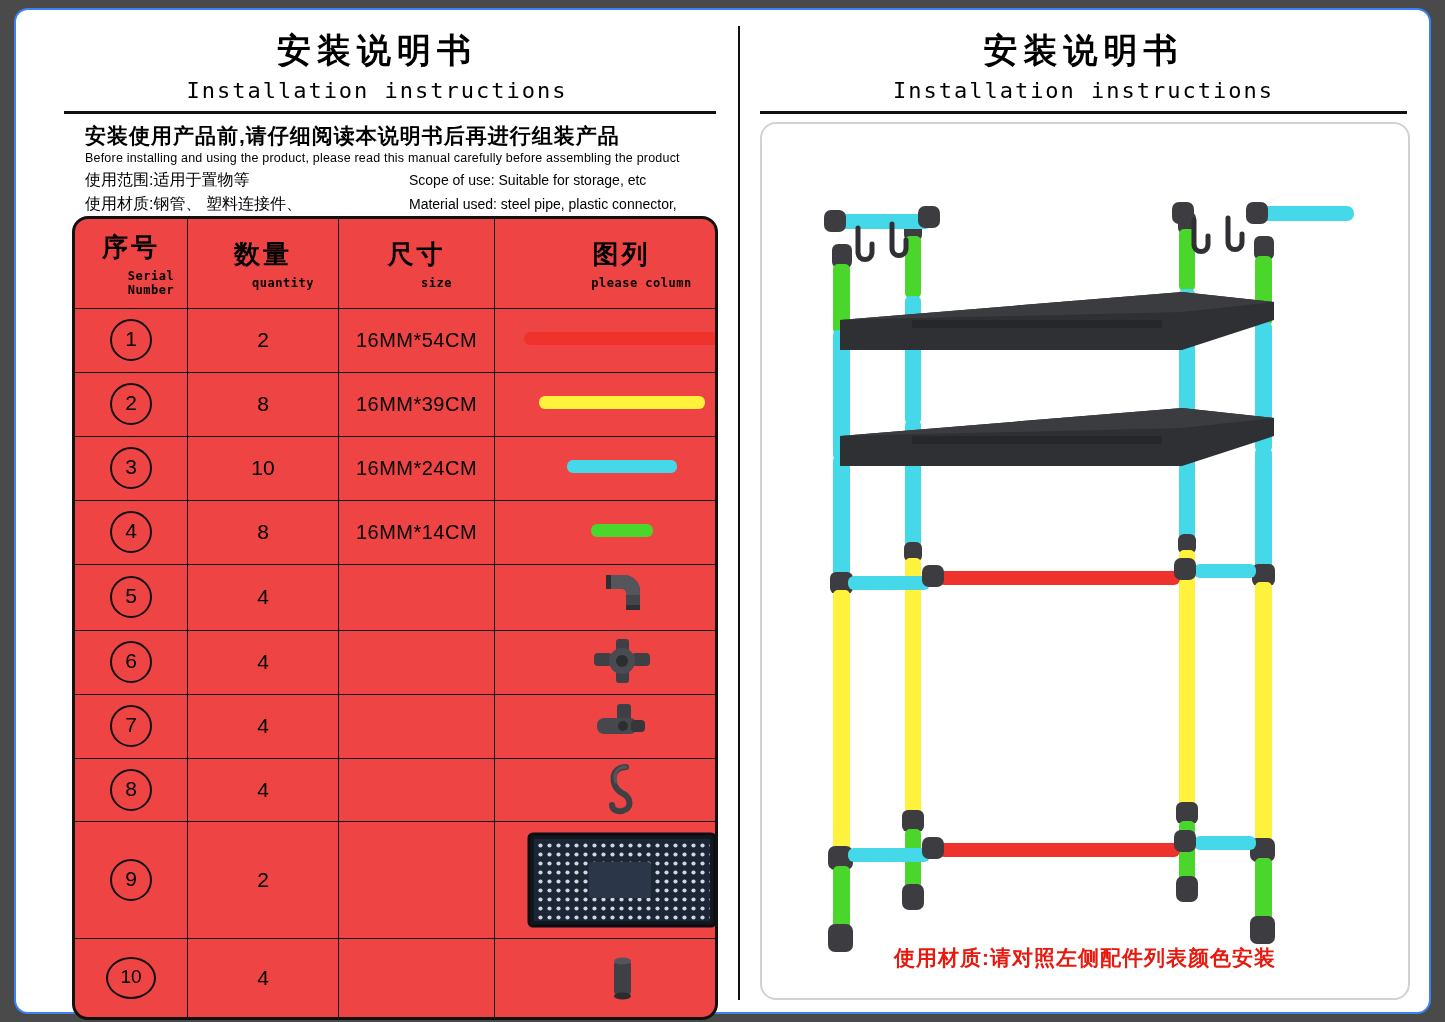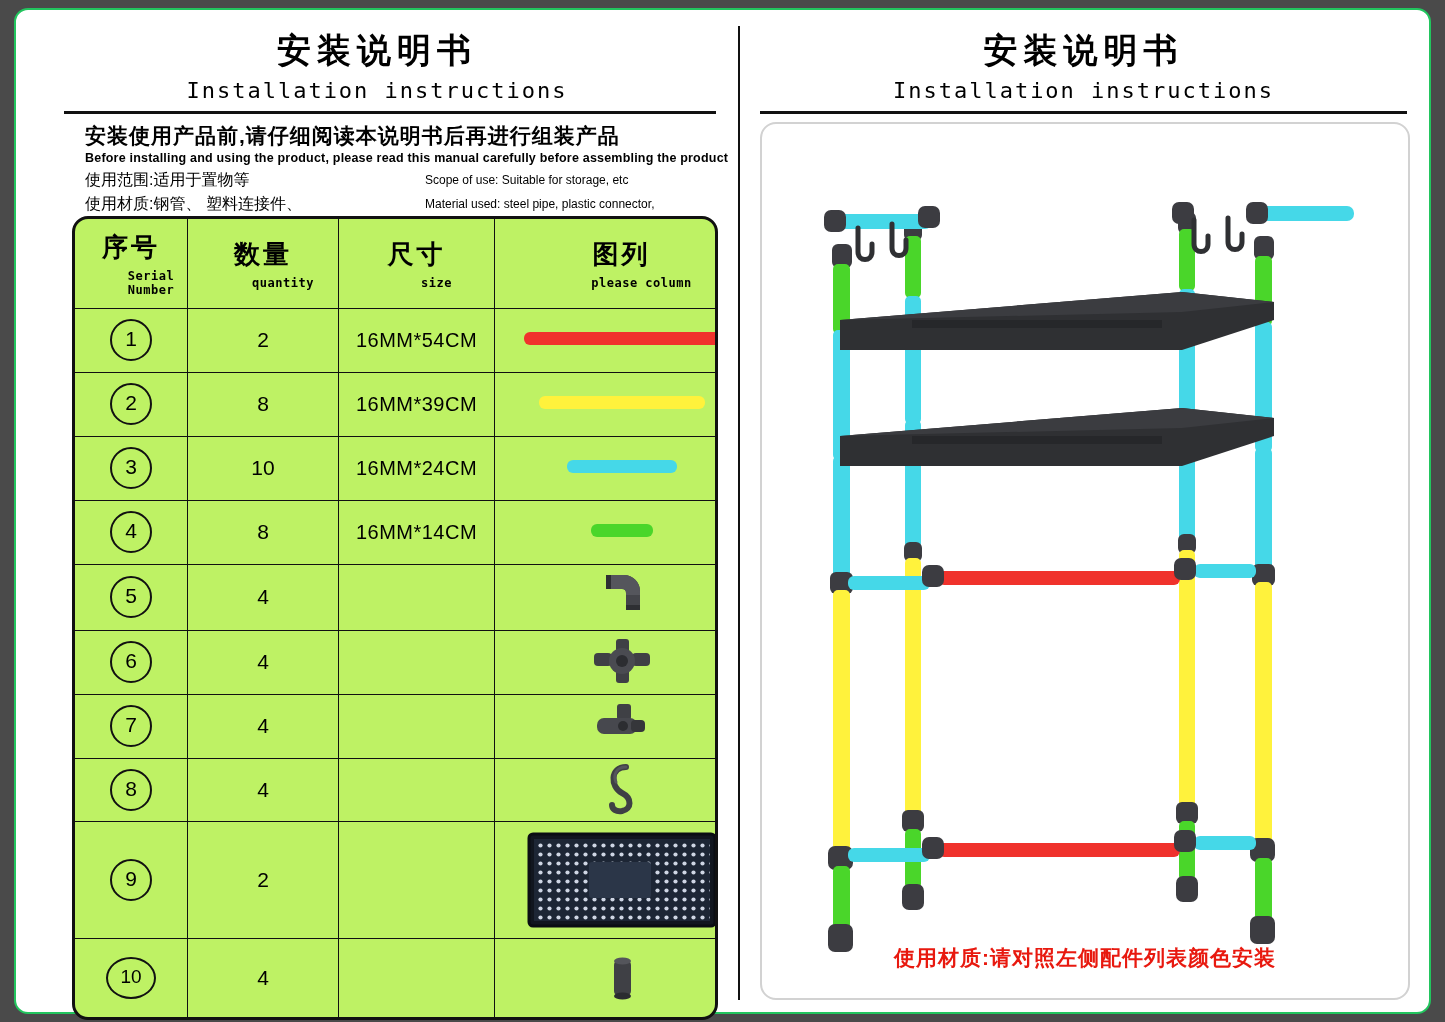--- a/index.html
+++ b/index.html
@@ -4,21 +4,21 @@
 <style>
   html,body{margin:0;padding:0;}
   body{
     width:1445px;height:1022px;
     background:#4a4a4a;
     font-family:"Liberation Sans", sans-serif;
     overflow:hidden;
   }
   .page{
     position:absolute;left:14px;top:8px;width:1417px;height:1006px;
-    background:#ffffff;border:2px solid #22c55e;border-radius:14px;
+    background:#ffffff;border:2px solid #3b82f6;border-radius:14px;
     box-sizing:border-box;
     display:flex;
   }
   .col{position:relative;box-sizing:border-box;}
   .left{width:722px;height:100%;padding:0;}
   .right{width:693px;height:100%;}
   .divider{
     position:absolute;left:722px;top:16px;width:2px;height:974px;background:#111;
   }
   
@@ -36,36 +36,36 @@
   .left .hrule{margin-left:48px;margin-right:22px;}
   .right .hrule{margin-left:22px;margin-right:22px;}
 
   
   .intro{position:relative;margin:8px 0 0 69px;width:660px;}
   .intro .line1{
     font-weight:bold;font-size:21px;color:#000;letter-spacing:1px;
     white-space:nowrap;
   }
   .intro .line1en{
-    font-size:12.5px;font-weight:bold;color:#000;letter-spacing:0.2px;
+    font-size:12.5px;font-weight:normal;color:#000;letter-spacing:0.2px;
     margin-top:1px;white-space:nowrap;
   }
   .introrows{position:relative;margin-top:3px;height:72px;}
   .introrows .cn{
     font-size:16px;color:#000;line-height:24px;white-space:nowrap;
   }
   .introrows .en{
-    position:absolute;left:340px;font-size:12px;color:#000;line-height:24px;white-space:nowrap;
+    position:absolute;left:324px;font-size:14px;color:#000;line-height:24px;white-space:nowrap;
   }
   .en1{top:0px;} .en2{top:24px;} .en3{top:48px;}
 
   
   .tablewrap{
     position:absolute;left:56px;top:206px;width:640px;height:798px;
-    border:3px solid #111;border-radius:16px;overflow:hidden;background:#bef264;
+    border:3px solid #111;border-radius:16px;overflow:hidden;background:#ef4444;
   }
   table.parts{
     border-collapse:collapse;width:100%;height:100%;table-layout:fixed;
   }
   table.parts td, table.parts th{
     border:1.5px solid #111;text-align:center;vertical-align:middle;padding:0;
   }
   table.parts tr:first-child th{border-top:none;}
   table.parts tr td:first-child, table.parts tr th:first-child{border-left:none;}
   table.parts tr td:last-child, table.parts tr th:last-child{border-right:none;}

